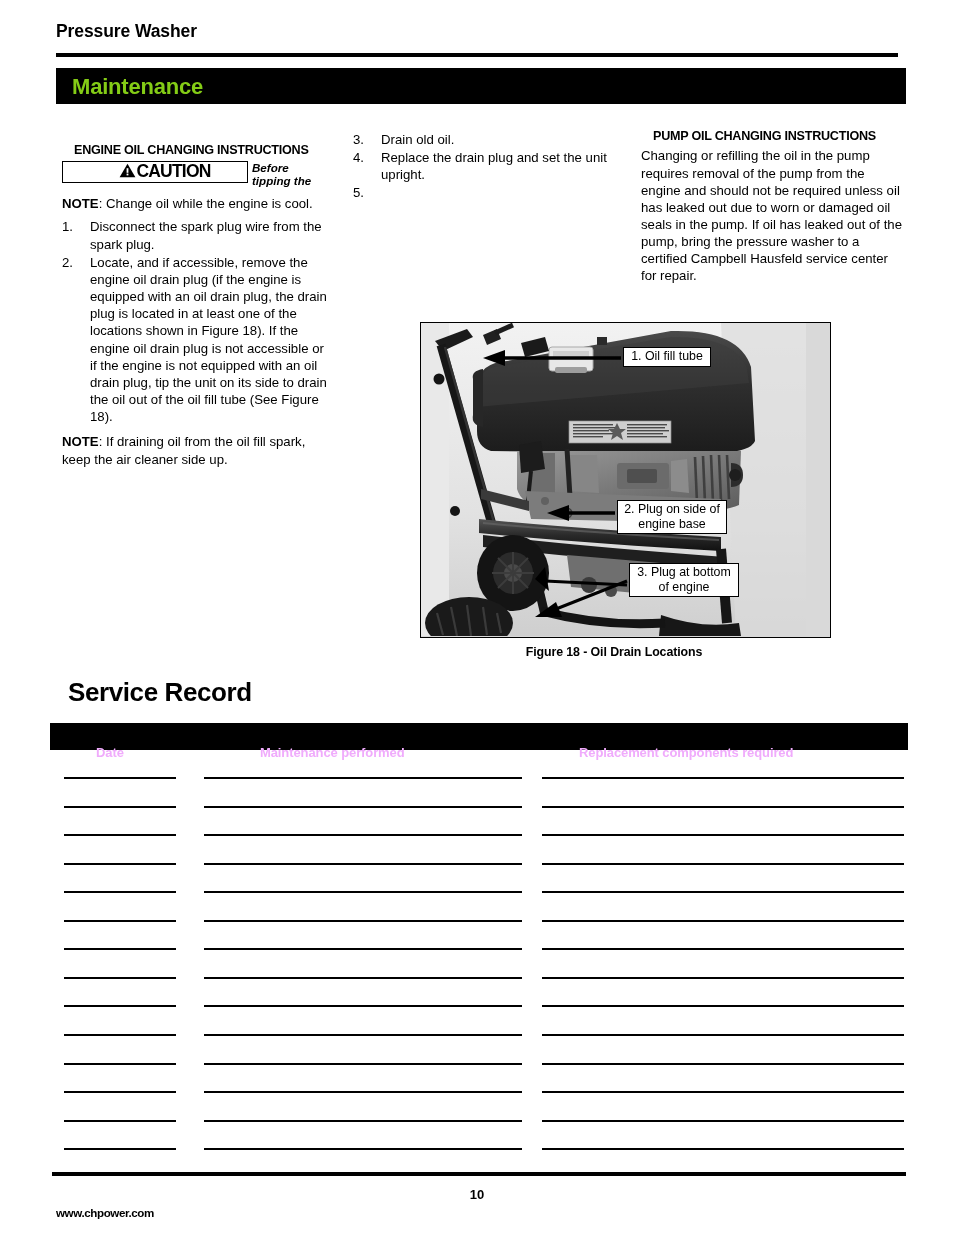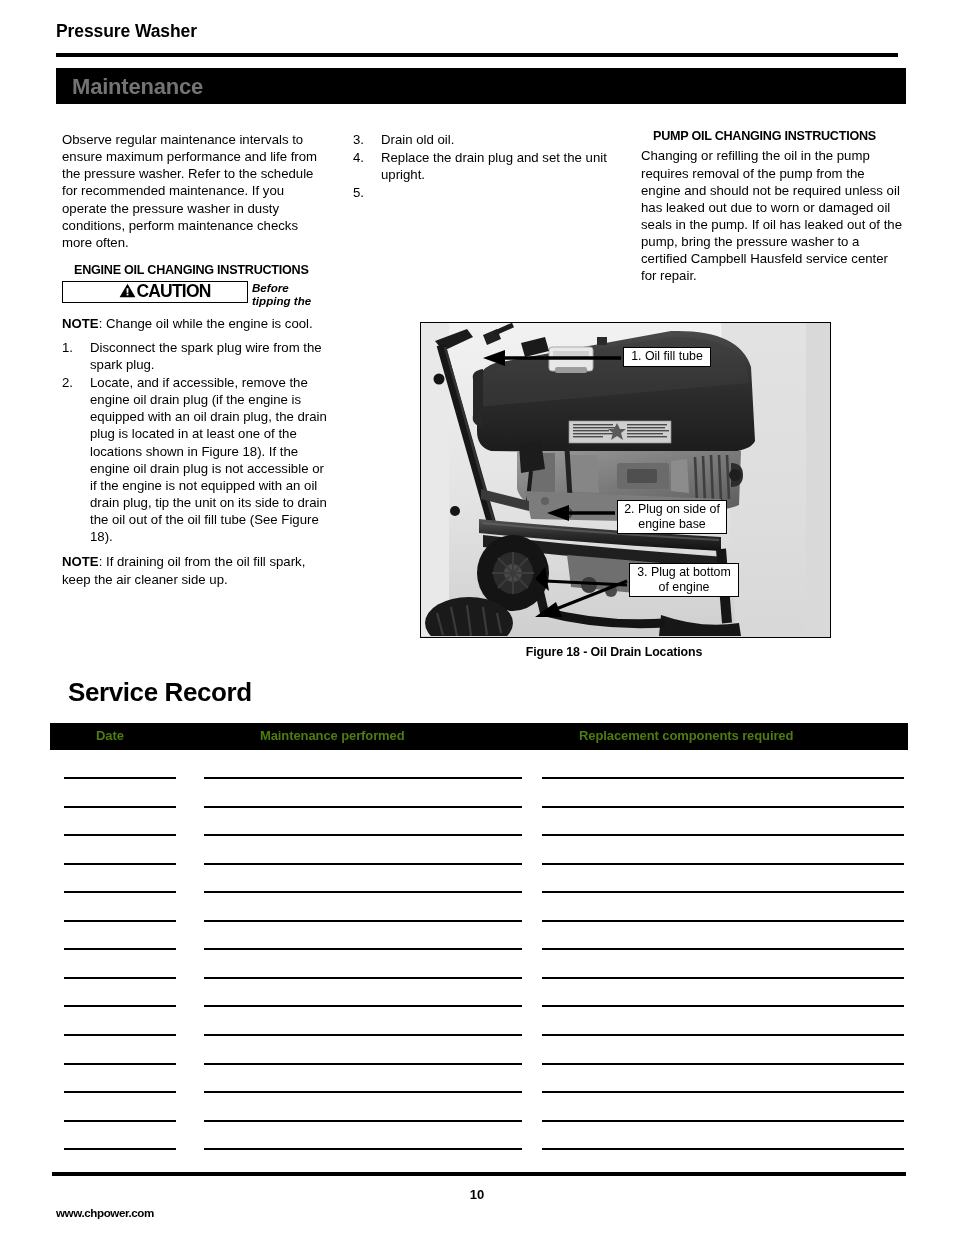--- a/index.html
+++ b/index.html
@@ -44,21 +44,21 @@
     left: 56px;
     top: 68px;
     width: 850px;
     height: 36px;
     background: #000;
   }
   .section-banner-label {
     position: absolute;
     left: 16px;
     top: 6px;
-    color: #737373;
+    color: #84cc16;
     font-size: 22px;
     font-weight: bold;
     letter-spacing: -0.2px;
   }
 
   
   .col {
     position: absolute;
     font-size: 13.2px;
     line-height: 1.30;
@@ -214,22 +214,22 @@
   .table-head {
     position: absolute;
     left: 50px;
     top: 723px;
     width: 858px;
     height: 27px;
     background: #000;
   }
   .th {
     position: absolute;
-    top: 5px;
-    color: #4d7c0f;
+    top: 22px;
+    color: #f0abfc;
     font-size: 13px;
     font-weight: bold;
     letter-spacing: -0.1px;
   }
   .th-date  { left: 46px;  }
   .th-maint { left: 210px; }
   .th-repl  { left: 529px; }
 
   .rule-line {
     position: absolute;
@@ -274,21 +274,20 @@
   <div class="page-header-title">Pressure Washer</div>
 </div>
 <div class="header-rule"></div>
 
 <div class="section-banner">
   <div class="section-banner-label">Maintenance</div>
 </div>
 
 <div class="col col-1">
 
-  <p class="body-para">Observe regular maintenance intervals to ensure maximum performance and life from the pressure washer. Refer to the schedule for recommended maintenance. If you operate the pressure washer in dusty conditions, perform maintenance checks more often.</p>
 
   <div class="subhead">ENGINE OIL CHANGING INSTRUCTIONS</div>
 
   <div class="caution-block">
     <div class="caution-box">
       <span class="caution-inner"><span class="warn-tri"><svg width="17" height="15" viewBox="0 0 17 15">
               <polygon points="8.5,0.8 16.4,14.2 0.6,14.2" fill="#000"></polygon>
               <rect x="7.6" y="5.2" width="1.8" height="4.6" fill="#fff"></rect>
               <rect x="7.6" y="10.6" width="1.8" height="1.8" fill="#fff"></rect>
             </svg></span><span>CAUTION</span></span>

